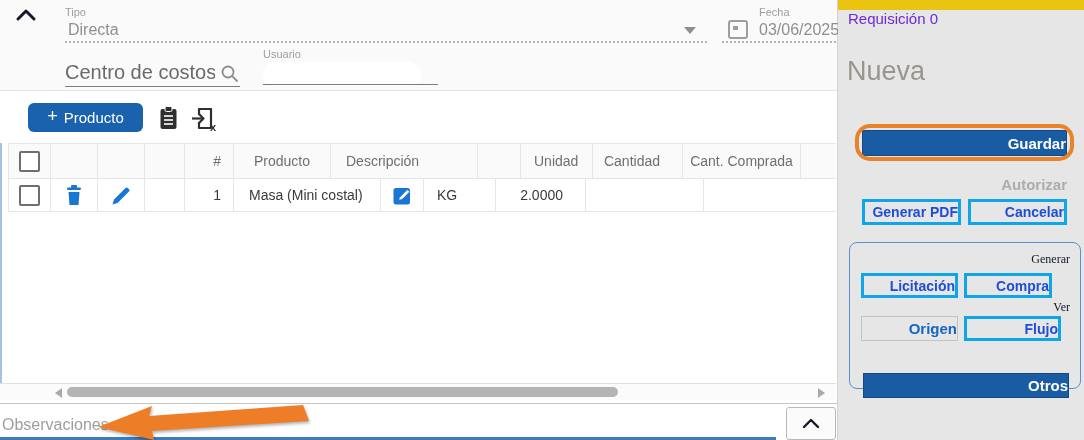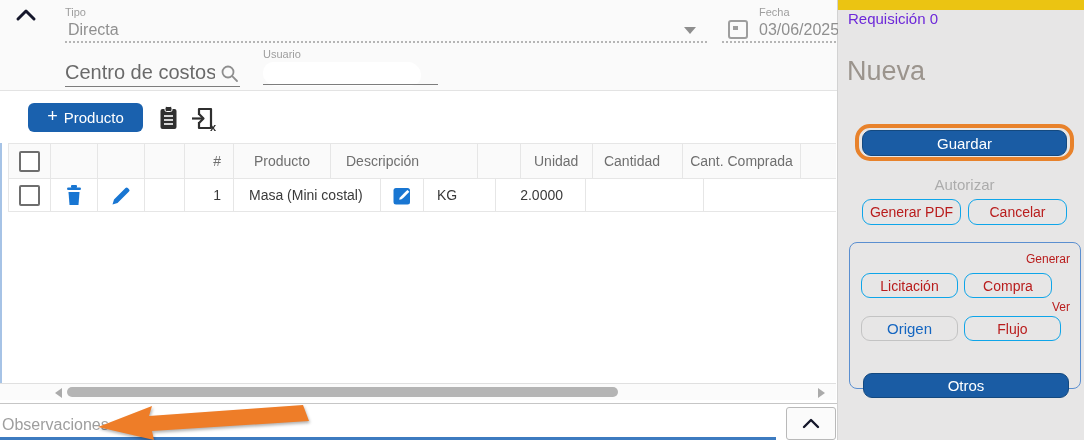--- a/index.html
+++ b/index.html
@@ -64,34 +64,34 @@
   .expand-btn { position:absolute; left:786px; top:3px; width:50px; height:33px; background:#fbfbfb; border:1px solid #b9b9b9; border-radius:3px; cursor:pointer; display:flex; align-items:center; justify-content:center; }
 
   .annot-arrow { position:absolute; left:90px; top:400px; pointer-events:none; }
 
   
   .panel { position:absolute; left:838px; top:0; width:246px; height:440px; background:#e7e6e6; }
   .yellow-bar { position:absolute; left:0; top:0; width:246px; height:10px; background:#ebc412; }
   .panel-title { position:absolute; left:10px; top:10px; font-size:15px; color:#6d28d9; }
   .panel-subtitle { position:absolute; left:9px; top:40px; font-size:27px; color:#9b948d;margin-top:16px; }
 
-  .pbtn { font-family:"Liberation Sans",sans-serif; font-weight:400; font-size:14px; border-radius:9px; cursor:pointer; }
+  .pbtn { font-family:"Liberation Sans",sans-serif; font-weight:700; font-size:14px; border-radius:0; cursor:pointer;text-align:right; }
   .pbtn.primary { background:#1a5ca4; color:#fff; border:1px solid #14497f; }
-  .pbtn.outline { background:transparent; color:#b91c1c; border:1px solid #0ea5e9; }
+  .pbtn.outline { background:transparent; color:#1d4ed8; border:3px solid #0ea5e9; }
   .pbtn.flat { background:transparent; color:#acacac; border:none; }
   .pbtn.outline-blue-text { background:transparent; color:#1566c1; border:1px solid #c3c3c3; }
 
   .btn-guardar { position:absolute; left:24px; top:130px; width:205px; height:26px; font-size:15px; }
   .annot-ring { position:absolute; left:17px; top:124px; width:219px; height:37px; border:4px solid #e8822b; border-radius:15px; pointer-events:none; }
   .btn-autorizar { position:absolute; left:24px; top:172px; width:205px; height:24px; font-size:15px; }
   .btn-pdf { position:absolute; left:24px; top:199px; width:99px; height:26px; }
   .btn-cancelar { position:absolute; left:130px; top:199px; width:99px; height:26px; }
 
   .group-box { position:absolute; left:11px; top:242px; width:232px; height:147px; border:1px solid #5b8fd0; border-radius:8px; }
-  .group-label { position:absolute; right:10px; font-size:12px; color:#b91c1c; }
+  .group-label { position:absolute; right:10px; font-size:12px; color:#0f172a;font-family:Liberation Serif, serif; }
   .btn-licitacion { position:absolute; left:11px; top:30px; width:97px; height:25px; }
   .btn-compra { position:absolute; left:114px; top:30px; width:88px; height:25px; }
   .btn-origen { position:absolute; left:11px; top:73px; width:97px; height:25px; font-size:15px; }
   .btn-flujo { position:absolute; left:114px; top:73px; width:97px; height:25px; }
   .btn-otros { position:absolute; left:13px; top:110px; width:206px; height:25px; font-size:15px;margin-top:20px; }
 </style>
 </head>
 <body>
 
 <div class="screen">

